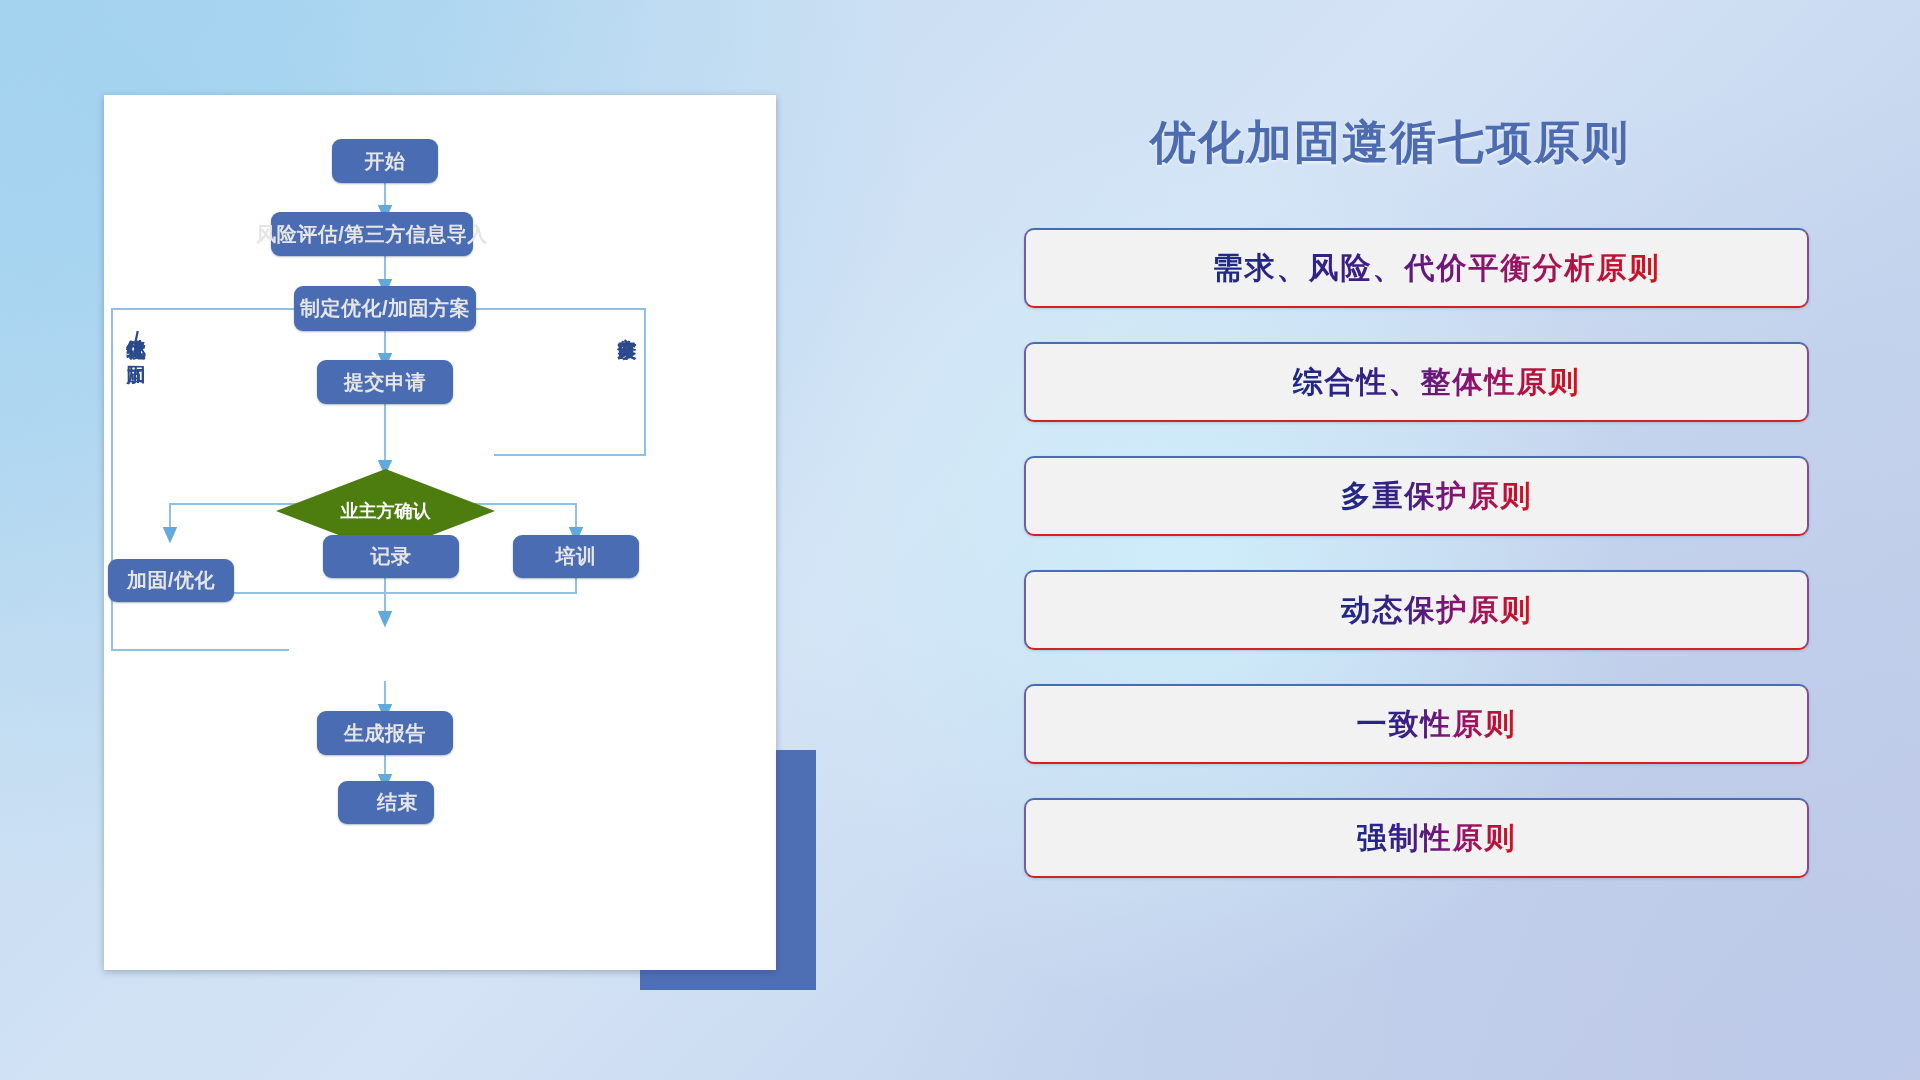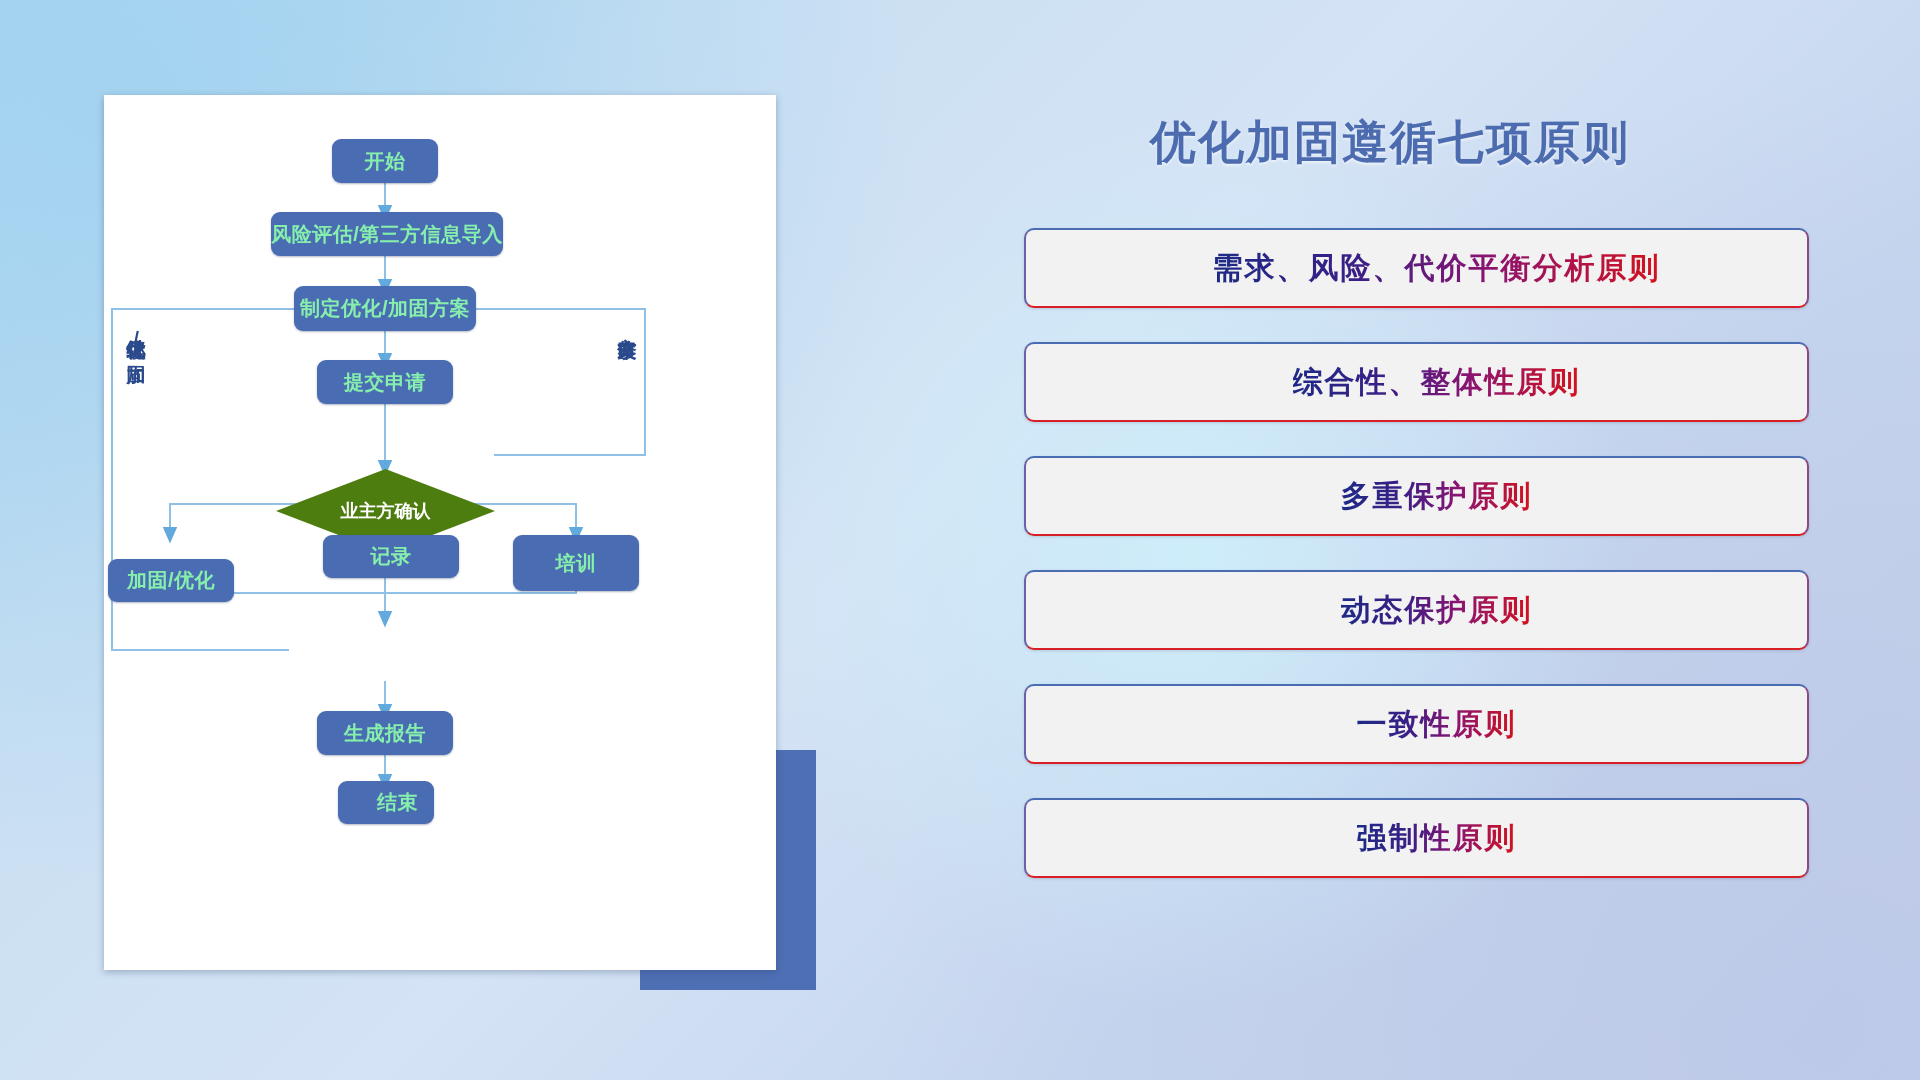--- a/index.html
+++ b/index.html
@@ -45,21 +45,21 @@
 
   
   #flow-svg { position: absolute; left: 0; top: 0; }
 
   .fnode {
     position: absolute;
     box-sizing: border-box;
     display: flex;
     align-items: center;
     justify-content: center;
-    color: #86efac;
+    color: #e5e5e5;
     font-weight: bold;
     background: #4a6cb3;
     border-radius: 9px;
     letter-spacing: 0.5px;
     box-shadow: 0 1px 2px rgba(30,50,90,0.35);
     white-space: nowrap;
   }
 
   .fdiamond {
     position: absolute;
@@ -189,33 +189,33 @@
         <line x1="281" y1="660" x2="281" y2="687" marker-end="url(#ah)"></line>
       </g>
     </svg>
 
     <div class="vlabel" style="left:22px; top:228px; font-size:19px; line-height:21px;">继续优化/加固</div>
 
     <div class="vlabel" style="left:513px; top:228px; font-size:19px; line-height:21px;">方案修改</div>
 
     <div class="fnode" style="left:228px; top:44px; width:106px; height:44px; font-size:20px;">开始</div>
 
-    <div class="fnode" style="left:167px; top:117px; width:232px; height:44px; font-size:20px;">风险评估/第三方信息导入</div>
+    <div class="fnode" style="left:167px; top:117px; width:202px; height:44px; font-size:20px;">风险评估/第三方信息导入</div>
 
     <div class="fnode" style="left:190px; top:191px; width:182px; height:45px; font-size:20px;">制定优化/加固方案</div>
 
     <div class="fnode" style="left:213px; top:265px; width:136px; height:44px; font-size:20px;">提交申请</div>
 
     <div class="fdiamond" style="left:172px; top:374px; width:219px; height:84px; font-size:18px;">业主方确认</div>
 
     <div class="fnode" style="left:4px; top:464px; width:126px; height:43px; font-size:20px;">加固/优化</div>
 
     <div class="fnode" style="left:219px; top:440px; width:136px; height:43px; font-size:20px;">记录</div>
 
-    <div class="fnode" style="left:409px; top:440px; width:126px; height:56px; font-size:20px;">培训</div>
+    <div class="fnode" style="left:409px; top:440px; width:126px; height:43px; font-size:20px;">培训</div>
 
 
     <div class="fnode" style="left:213px; top:616px; width:136px; height:44px; font-size:20px;">生成报告</div>
 
     <div class="fnode" style="left:234px; top:686px; width:96px; height:43px; font-size:20px;padding-left:23px;">结束</div>
 
   </div>
 
   <div id="right-pane">
 

